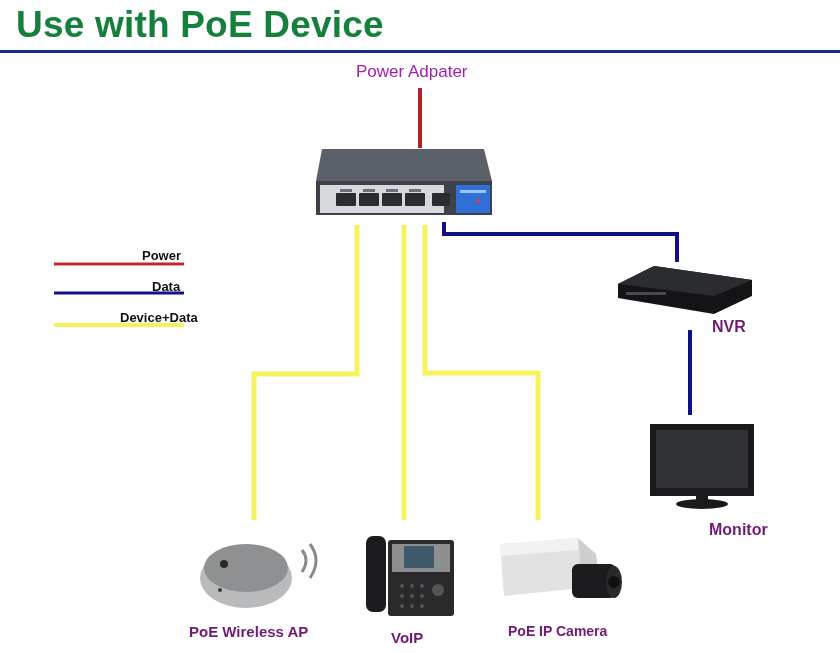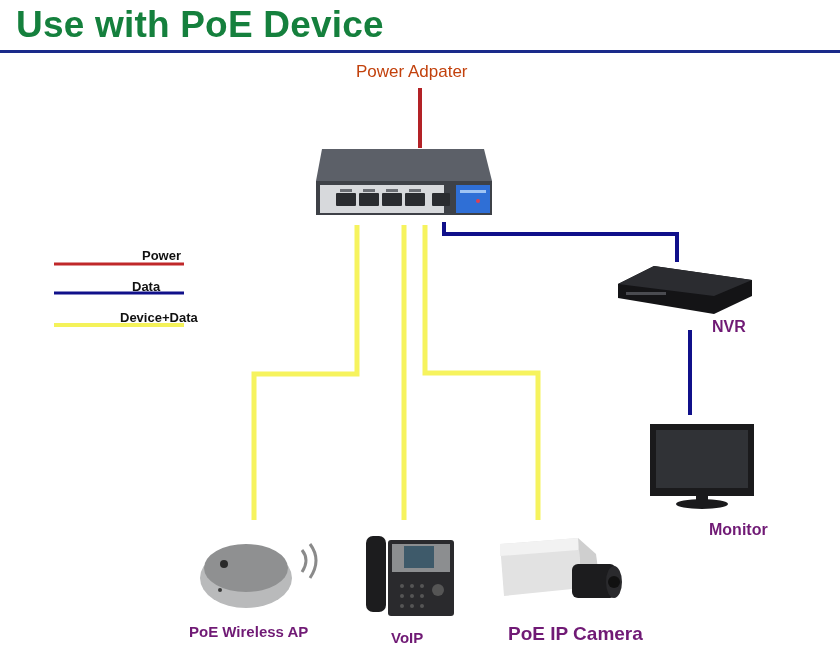--- a/index.html
+++ b/index.html
@@ -1,20 +1,20 @@
 <!DOCTYPE html>
 <html><head>
   <meta charset="utf-8">
   <style>
     html, body { margin: 0; padding: 0; background: #ffffff; }
     body { width: 840px; height: 653px; position: relative; overflow: hidden; font-family: "Liberation Sans", sans-serif; }
     .title { position: absolute; left: 16px; top: 4px; font-size: 37px; font-weight: bold; color: #15803d; letter-spacing: 0.2px; font-family: "Liberation Sans", sans-serif; }
     .title-rule { position: absolute; left: 0; top: 50px; width: 840px; height: 3px; background: #1a2a8a; }
     .label { position: absolute; font-weight: bold; color: #701a75; font-family: "Liberation Sans", sans-serif; white-space: nowrap; }
-    .adapter-label { position: absolute; left: 356px; top: 62px; font-size: 17px; color: #c2410c; font-family: "Liberation Sans", sans-serif; }
+    .adapter-label { position: absolute; left: 356px; top: 62px; font-size: 17px; color: #a21caf; font-family: "Liberation Sans", sans-serif; }
     .legend-text { position: absolute; font-size: 13px; font-weight: bold; color: #111; font-family: "Liberation Sans", sans-serif; padding-left: 44px; }
     svg.wires { position: absolute; left: 0; top: 0; }
     .device { position: absolute; }
   </style>
 </head>
 <body>
 
 <div class="title">Use with PoE Device</div>
 <div class="title-rule"></div>
 
@@ -30,21 +30,21 @@
 
   <polyline points="444,222 444,234 677,234 677,262" fill="none" stroke="#10108a" stroke-width="4"></polyline>
   <polyline points="690,330 690,415" fill="none" stroke="#10108a" stroke-width="4"></polyline>
 
   <line x1="54" y1="264" x2="184" y2="264" stroke="#c0282a" stroke-width="3"></line>
   <line x1="54" y1="293" x2="184" y2="293" stroke="#10108a" stroke-width="3"></line>
   <line x1="54" y1="325" x2="184" y2="325" stroke="#f4f25a" stroke-width="4"></line>
 </svg>
 
 <div class="legend-text" style="left:98px;top:248px;">Power</div>
-<div class="legend-text" style="left:88px;top:279px;">Data</div>
+<div class="legend-text" style="left:108px;top:279px;">Data</div>
 <div class="legend-text" style="left:76px;top:310px;">Device+Data</div>
 
 <svg class="device" style="left:312px;top:145px;" width="182" height="72" viewBox="0 0 182 72">
   <polygon points="10,4 172,4 180,36 4,36" fill="#5c6068"></polygon>
   <rect x="4" y="36" width="176" height="34" fill="#3e4147"></rect>
   <rect x="8" y="40" width="124" height="28" fill="#d7d9dc"></rect>
   <g fill="#2a2c30">
     <rect x="24" y="48" width="20" height="13" rx="1"></rect>
     <rect x="47" y="48" width="20" height="13" rx="1"></rect>
     <rect x="70" y="48" width="20" height="13" rx="1"></rect>
@@ -108,13 +108,13 @@
 <div class="label" style="left:391px;top:629px;font-size:15px;">VoIP</div>
 
 <svg class="device" style="left:496px;top:534px;" width="130" height="80" viewBox="0 0 130 80">
   <polygon points="4,10 82,4 86,54 8,62" fill="#e2e2e2"></polygon>
   <polygon points="4,10 82,4 82,16 4,22" fill="#f2f2f2"></polygon>
   <polygon points="82,4 100,20 104,50 86,54" fill="#cfcfcf"></polygon>
   <rect x="76" y="30" width="44" height="34" rx="6" fill="#1c1c1e"></rect>
   <ellipse cx="118" cy="48" rx="8" ry="16" fill="#2a2a2d"></ellipse>
   <circle cx="118" cy="48" r="6" fill="#111"></circle>
 </svg>
-<div class="label" style="left:508px;top:623px;font-size:19px;">PoE IP Camera</div>
+<div class="label" style="left:508px;top:623px;font-size:14px;">PoE IP Camera</div>
 
 </body></html>

